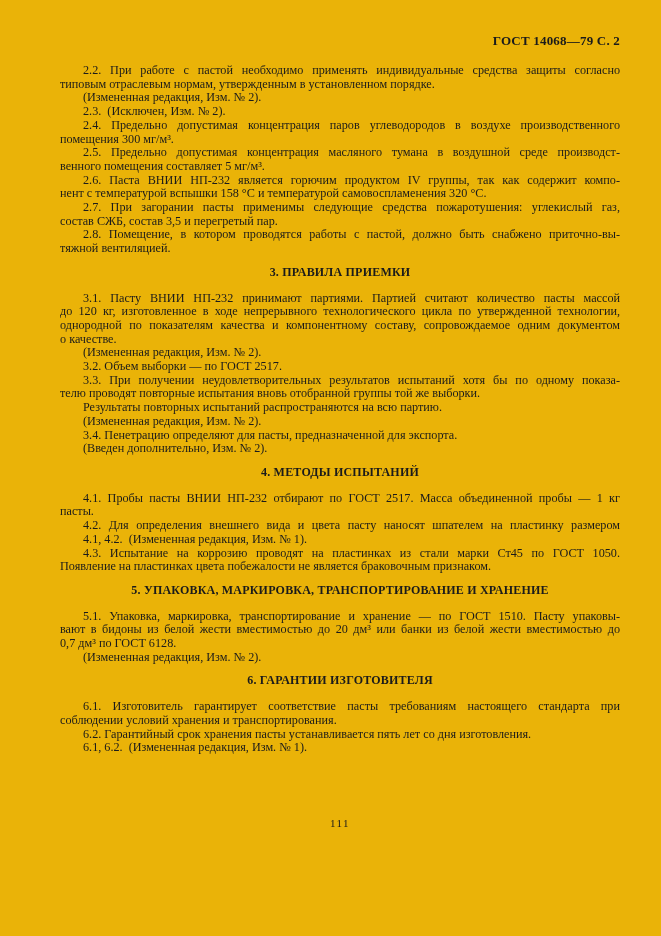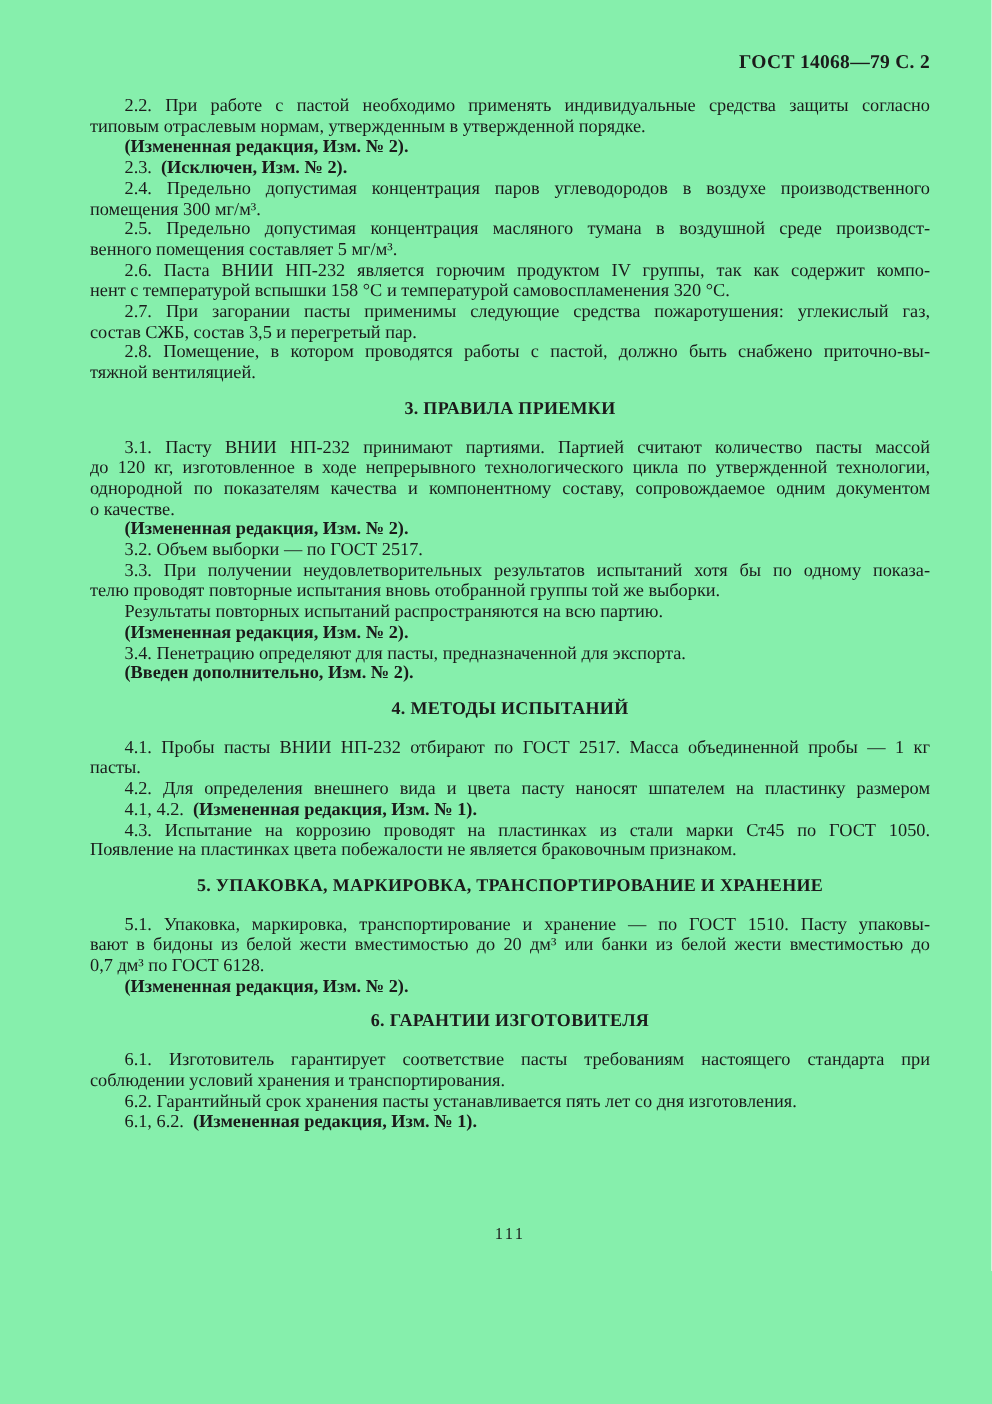--- a/index.html
+++ b/index.html
@@ -4,21 +4,21 @@
 <style>
   html, body {
     margin: 0;
     padding: 0;
     background: #ffffff;
   }
   .page {
     position: relative;
     width: 661px;
     height: 936px;
-    background: #86efac;
+    background: #eab308;
     font-family: "Liberation Serif", "DejaVu Serif", serif;
     color: #1b1b1b;
     overflow: hidden;
   }
   .running-header {
     position: absolute;
     top: 33px;
     left: 60px;
     width: 560px;
     text-align: right;
@@ -35,21 +35,21 @@
     font-size: 12.2px;
     line-height: 13.7px;
   }
   .para { margin: 0; }
   .ln {
     text-align: justify;
     text-align-last: left;
   }
   .ln.fill { text-align-last: justify; }
   .ln.ind { text-indent: 23px; }
-  .b { font-weight: bold; }
+  .b { font-weight: normal; }
   .note-gap { margin-left: 3px; }
   h2.sec-heading {
     font-size: 12px;
     line-height: 13.7px;
     font-weight: bold;
     text-align: center;
     margin: 10px 0 12px 0;
     letter-spacing: 0.2px;
   }
   .page-number {
@@ -66,21 +66,21 @@
 <body>
 
 <div class="page">
 
   <div class="running-header">ГОСТ 14068—79 С. 2</div>
 
   <div class="content">
 
     <div class="para">
       <div class="ln fill ind">2.2. При работе с пастой необходимо применять индивидуальные средства защиты согласно</div>
-      <div class="ln">типовым отраслевым нормам, утвержденным в утвержденной порядке.</div>
+      <div class="ln">типовым отраслевым нормам, утвержденным в установленном порядке.</div>
     </div>
     <div class="para">
       <div class="ln ind b">(Измененная редакция, Изм. № 2).</div>
     </div>
     <div class="para">
       <div class="ln ind"><span>2.3.</span> <span class="b note-gap">(Исключен, Изм. № 2).</span></div>
     </div>
     <div class="para">
       <div class="ln fill ind">2.4. Предельно допустимая концентрация паров углеводородов в воздухе производственного</div>
       <div class="ln">помещения 300 мг/м³.</div>

